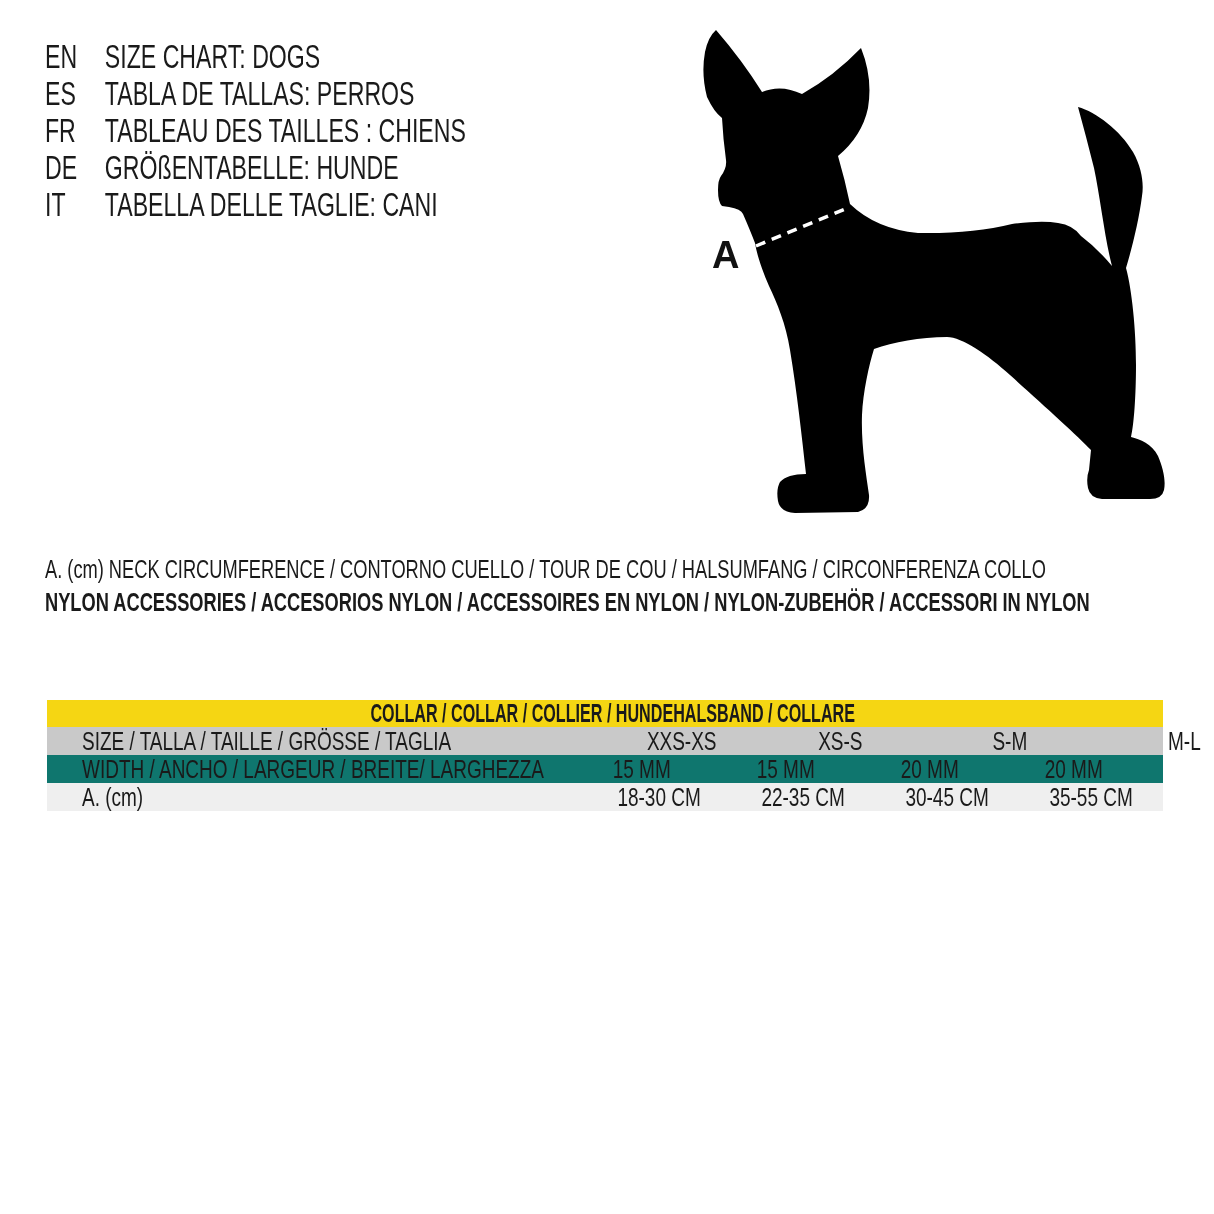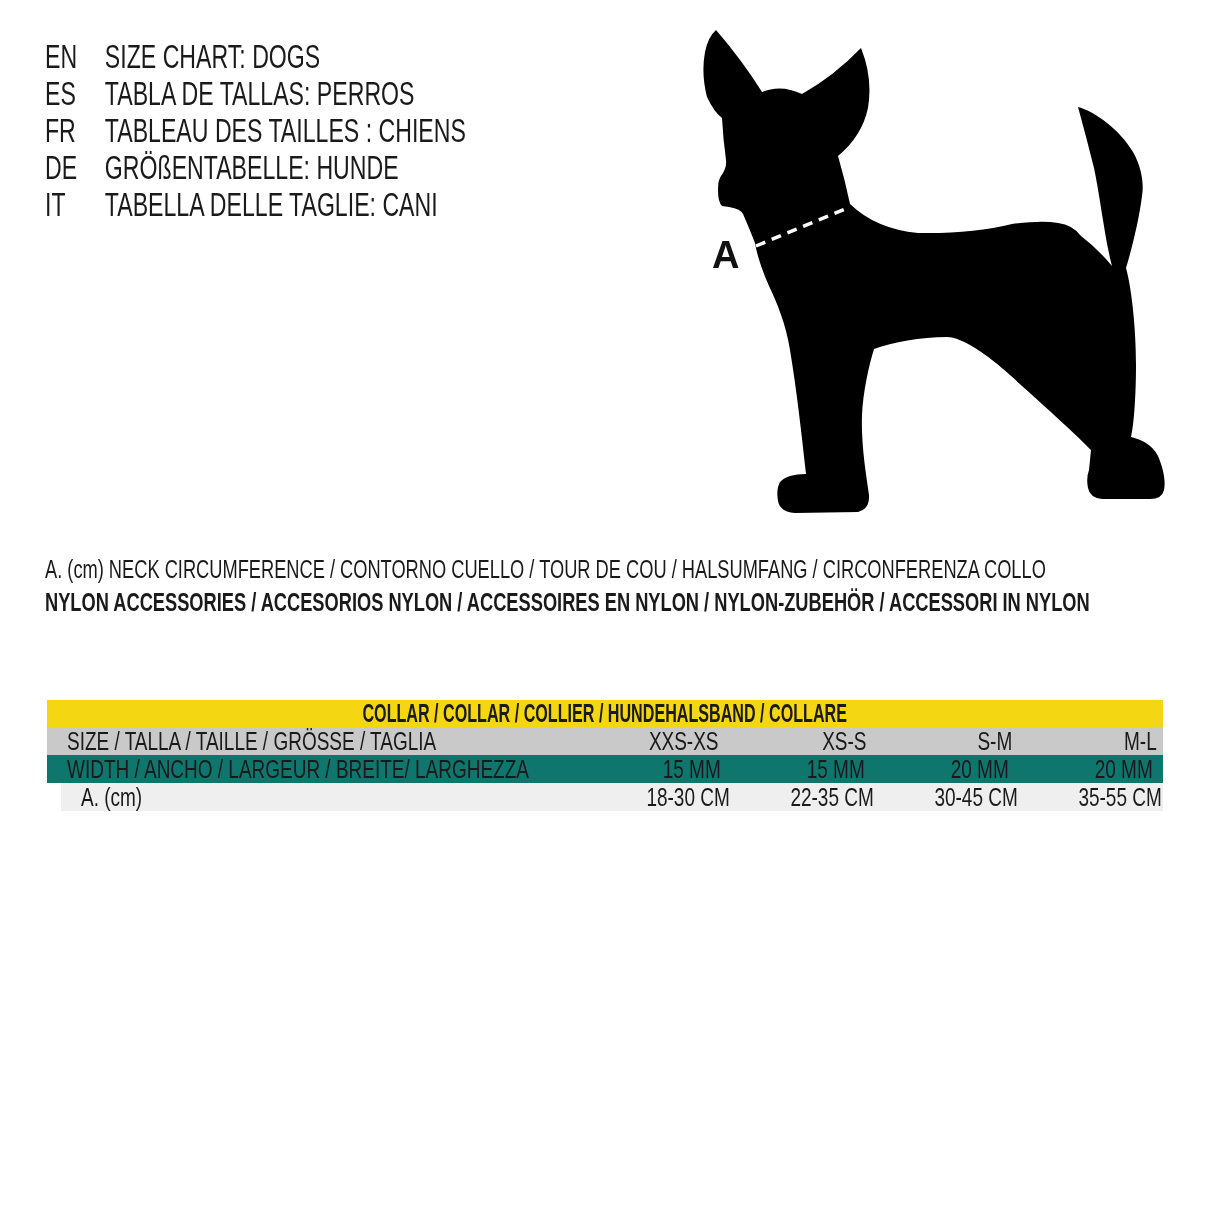--- a/index.html
+++ b/index.html
@@ -21,27 +21,27 @@
   
   #dog-svg{position:absolute;left:0;top:0;}
 
   
   .dog-caption{position:absolute;left:45px;top:478px;font-size:27px;line-height:27px;}
   .neck-note{position:absolute;left:45px;top:557px;font-size:25px;line-height:25px;}
   .material-note{position:absolute;left:45px;top:590px;font-size:25px;line-height:25px;font-weight:700;}
 
   
   .size-table{position:absolute;left:47px;top:700px;width:1116px;}
-  .t-row{display:grid;grid-template-columns:540px 144px 144px 144px 144px;align-items:center;}
+  .t-row{display:grid;grid-template-columns:540px 144px 144px 144px 144px;align-items:center;padding-left:15px;}
   .t-header{display:block;height:27px;line-height:27px;background:#f5d613;text-align:center;
     font-weight:700;font-size:26px;}
-  .t-size{height:28px;line-height:28px;background:#c9c9c9;font-size:26px;}
+  .t-size{height:28px;line-height:28px;background:#c9c9c9;font-size:26px;gap:32px;}
   .t-width{height:28px;line-height:28px;background:#0f766e;font-size:26px;}
-  .t-acm{height:28px;line-height:28px;background:#efefef;font-size:26px;margin-left:14px;}
-  .cell{display:block;text-align:right;}
+  .t-acm{height:28px;line-height:28px;background:#efefef;font-size:26px;}
+  .cell{display:block;text-align:left;}
   .cell.label{text-align:left;padding-left:20px;}
 </style>
 </head>
 <body>
 
 <div id="canvas">
 
   <div class="lang-block">
     <div class="lang-row">
       <span class="lang-code">EN</span>

